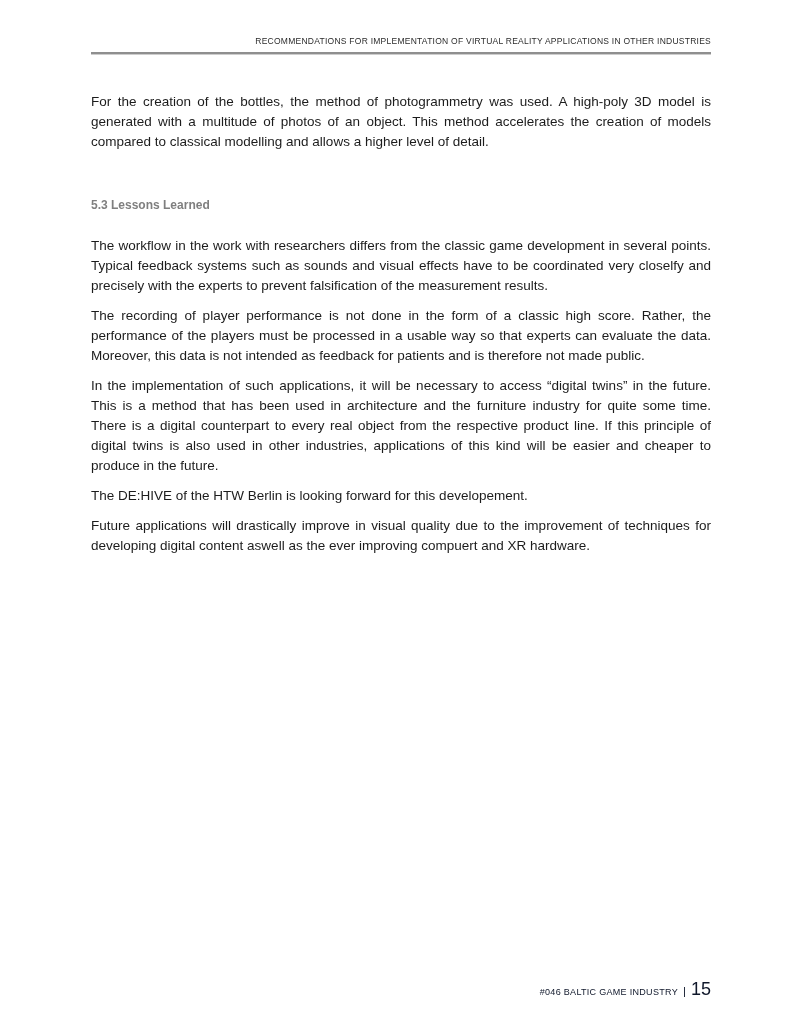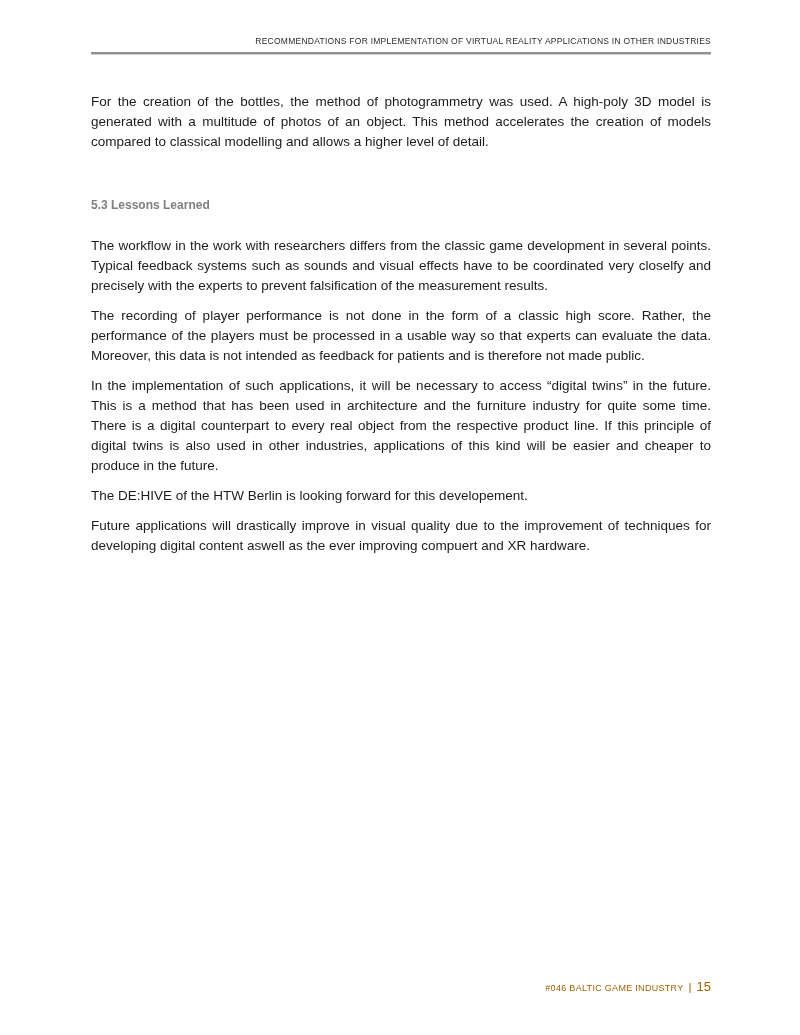--- a/index.html
+++ b/index.html
@@ -59,33 +59,33 @@
   }
   .page-footer {
     position: absolute;
     left: 91px;
     top: 979px;
     width: 620px;
     display: flex;
     justify-content: flex-end;
     align-items: baseline;
     gap: 5px;
-    color: #a16207;
+    color: #0f172a;
   }
   .footer-publication {
     font-size: 9px;
     letter-spacing: 0.3px;
     white-space: nowrap;
   }
   .footer-separator {
     font-size: 11.5px;
     font-weight: 400;
   }
   .footer-page-number {
-    font-size: 13px;
+    font-size: 18px;
     font-weight: 400;
   }
 </style>
 </head>
 <body>
 
 <div class="page">
 
   <div class="running-header">RECOMMENDATIONS FOR IMPLEMENTATION OF VIRTUAL REALITY APPLICATIONS IN OTHER INDUSTRIES</div>
 

